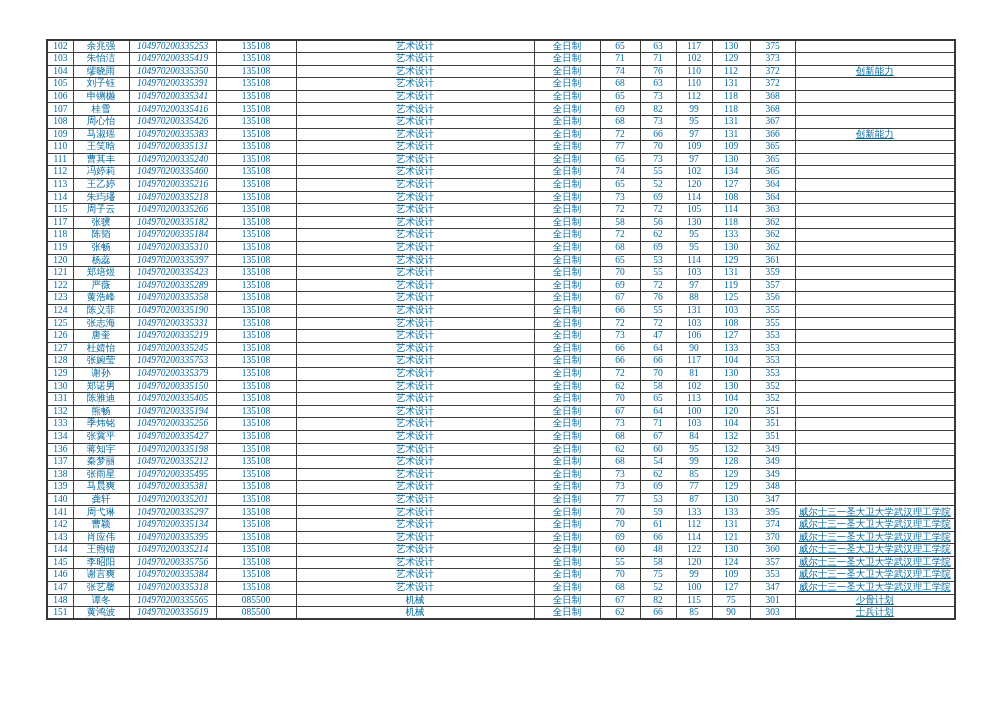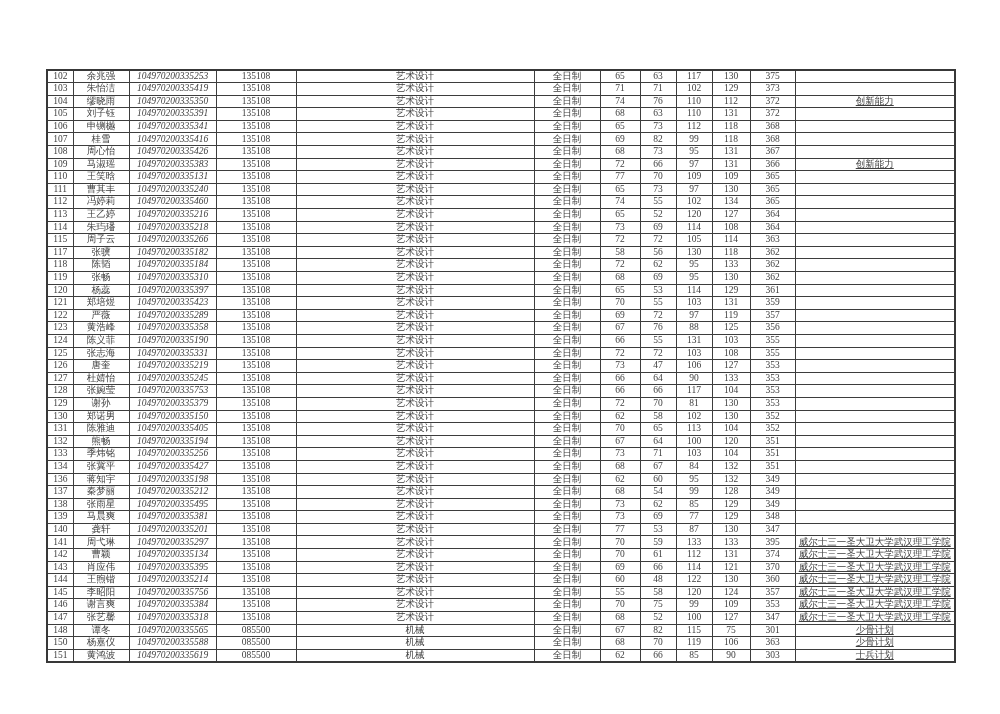--- a/index.html
+++ b/index.html
@@ -15,23 +15,22 @@
     overflow: hidden;
   }
   table.results {
     position: absolute;
     left: 46px;
     top: 39px;
     width: 908px;
     border-collapse: collapse;
     table-layout: fixed;
     font-family: "Liberation Serif", "DejaVu Serif", serif;
-    color: #404040;
+    color: #0369a1;
     border: 2px solid #383838;
-    margin-top: 30px;
   }
   table.results tr {
     height: 12.6px;
   }
   table.results td {
     border: 1px solid #3d3d3d;
     padding: 0;
     font-size: 9.5px;
     line-height: 1;
     text-align: center;
@@ -697,34 +696,20 @@
           <td class="c4">机械</td>
           <td class="c5">全日制</td>
           <td class="c6">67</td>
           <td class="c7">82</td>
           <td class="c8">115</td>
           <td class="c9">75</td>
           <td class="c10">301</td>
           <td class="c11">少骨计划</td>
         </tr>
         <tr>
-          <td class="c0">150</td>
-          <td class="c1">杨嘉仪</td>
-          <td class="c2">104970200335588</td>
-          <td class="c3">085500</td>
-          <td class="c4">机械</td>
-          <td class="c5">全日制</td>
-          <td class="c6">68</td>
-          <td class="c7">70</td>
-          <td class="c8">119</td>
-          <td class="c9">106</td>
-          <td class="c10">363</td>
-          <td class="c11">少骨计划</td>
-        </tr>
-        <tr>
           <td class="c0">151</td>
           <td class="c1">黄鸿波</td>
           <td class="c2">104970200335619</td>
           <td class="c3">085500</td>
           <td class="c4">机械</td>
           <td class="c5">全日制</td>
           <td class="c6">62</td>
           <td class="c7">66</td>
           <td class="c8">85</td>
           <td class="c9">90</td>

